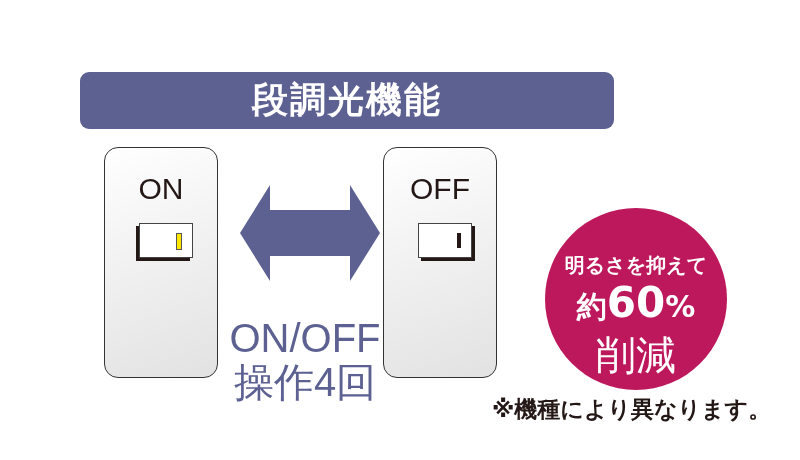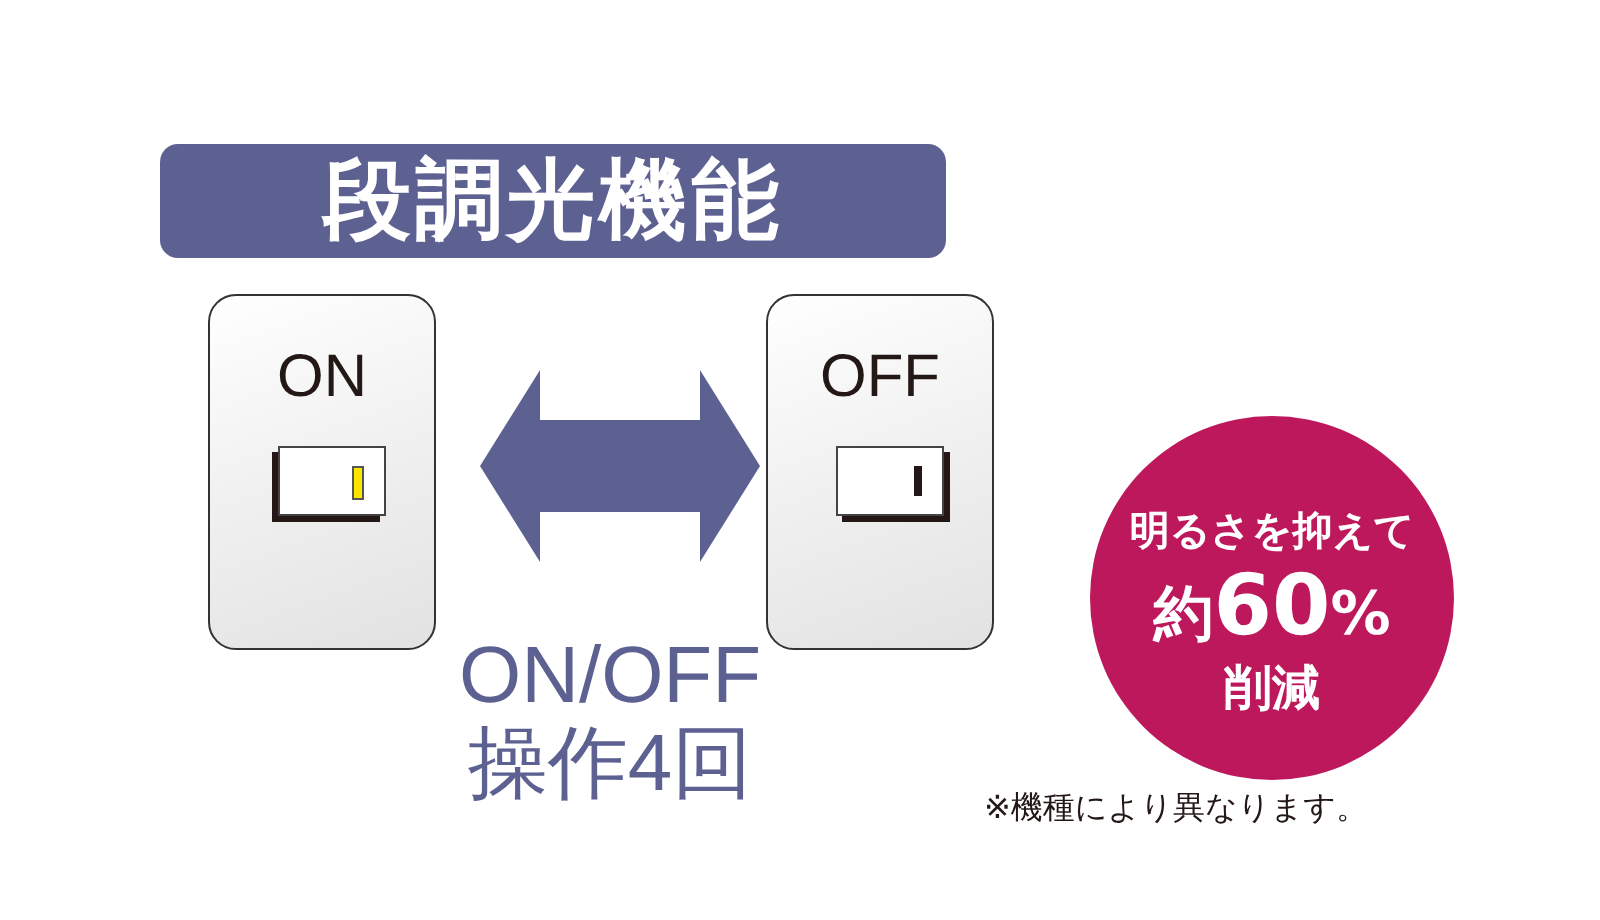--- a/index.html
+++ b/index.html
@@ -1,41 +1,41 @@
 <!DOCTYPE html>
 <html><head>
   <meta charset="utf-8">
   <style>
     html, body { margin:0; padding:0; }
     body { width:800px; height:460px; background:#ffffff; position:relative; overflow:hidden;
       font-family: "DejaVu Sans", "Liberation Sans", sans-serif; }
-    .banner { position:absolute; left:80px; top:72px; width:393px; height:57px; background:#5d6192;
+    .banner { position:absolute; left:80px; top:72px; width:534px; height:57px; background:#5d6192;
       border-radius:9px; color:#fff; display:flex; align-items:center; justify-content:center;
-      font-size:44px; font-weight:bold; letter-spacing:2px; }
-    .switch-plate { position:absolute; width:114px; height:178px; border:1.5px solid #333; border-radius:14px;
+      font-size:36px; font-weight:bold; letter-spacing:2px; }
+    .switch-plate { position:absolute; width:114px; height:231px; border:1.5px solid #333; border-radius:14px;
       background:linear-gradient(160deg,#ffffff 0%,#f0f0f0 50%,#e2e2e2 100%); box-sizing:border-box; }
     .plate-on { left:104px; top:147px; }
     .plate-off { left:383px; top:147px;padding-left:31px; }
     .plate-label { position:absolute; left:0; right:0; top:24px; text-align:center; font-size:30px; color:#231815;
       font-family:"Liberation Sans", sans-serif; }
     .rocker { position:absolute; width:52px; height:33px; background:#fff; border:1px solid #444; top:75px; left:34px; }
     .rocker-on { box-shadow:-3px 3px 0 0 #231815; }
     .rocker-off { box-shadow:3px 3px 0 0 #231815; }
     .indicator-on { position:absolute; right:10px; top:9px; width:4px; height:15px; background:#ffe600; border:1px solid #555; }
     .indicator-off { position:absolute; right:10px; top:9px; width:4px; height:15px; background:#231815; }
     .arrow { position:absolute; left:240px; top:185px; width:140px; height:96px; }
     .caption { position:absolute; left:200px; top:316px; width:210px; text-align:center; color:#5d6192;
       font-size:40px; line-height:44px; font-family:"Liberation Sans", sans-serif; }
     .badge { position:absolute; left:545px; top:208px; width:182px; height:182px; border-radius:50%;
       background:#be185d; color:#fff; text-align:center; }
     .badge-line1 { position:absolute; top:44px; left:0; right:0; font-size:20px; font-weight:bold; }
     .badge-line2 { position:absolute; top:70px; left:0; right:0; font-size:42px; font-weight:bold; }
     .badge-line2 .small { font-size:30px; }
-    .badge-line3 { position:absolute; top:120px; left:0; right:0; font-size:24px; font-weight:bold; }
-    .note { position:absolute; left:492px; top:394px; font-size:16px; color:#231815; }
+    .badge-line3 { position:absolute; top:120px; left:0; right:0; font-size:40px; font-weight:normal; }
+    .note { position:absolute; left:492px; top:394px; font-size:23px; color:#231815;font-weight:bold; }
   </style>
 </head>
 <body>
 
 <div class="banner">
   <span>段調光機能</span>
 </div>
 
 <div class="switch-plate plate-on">
   <div class="plate-label">ON</div>

